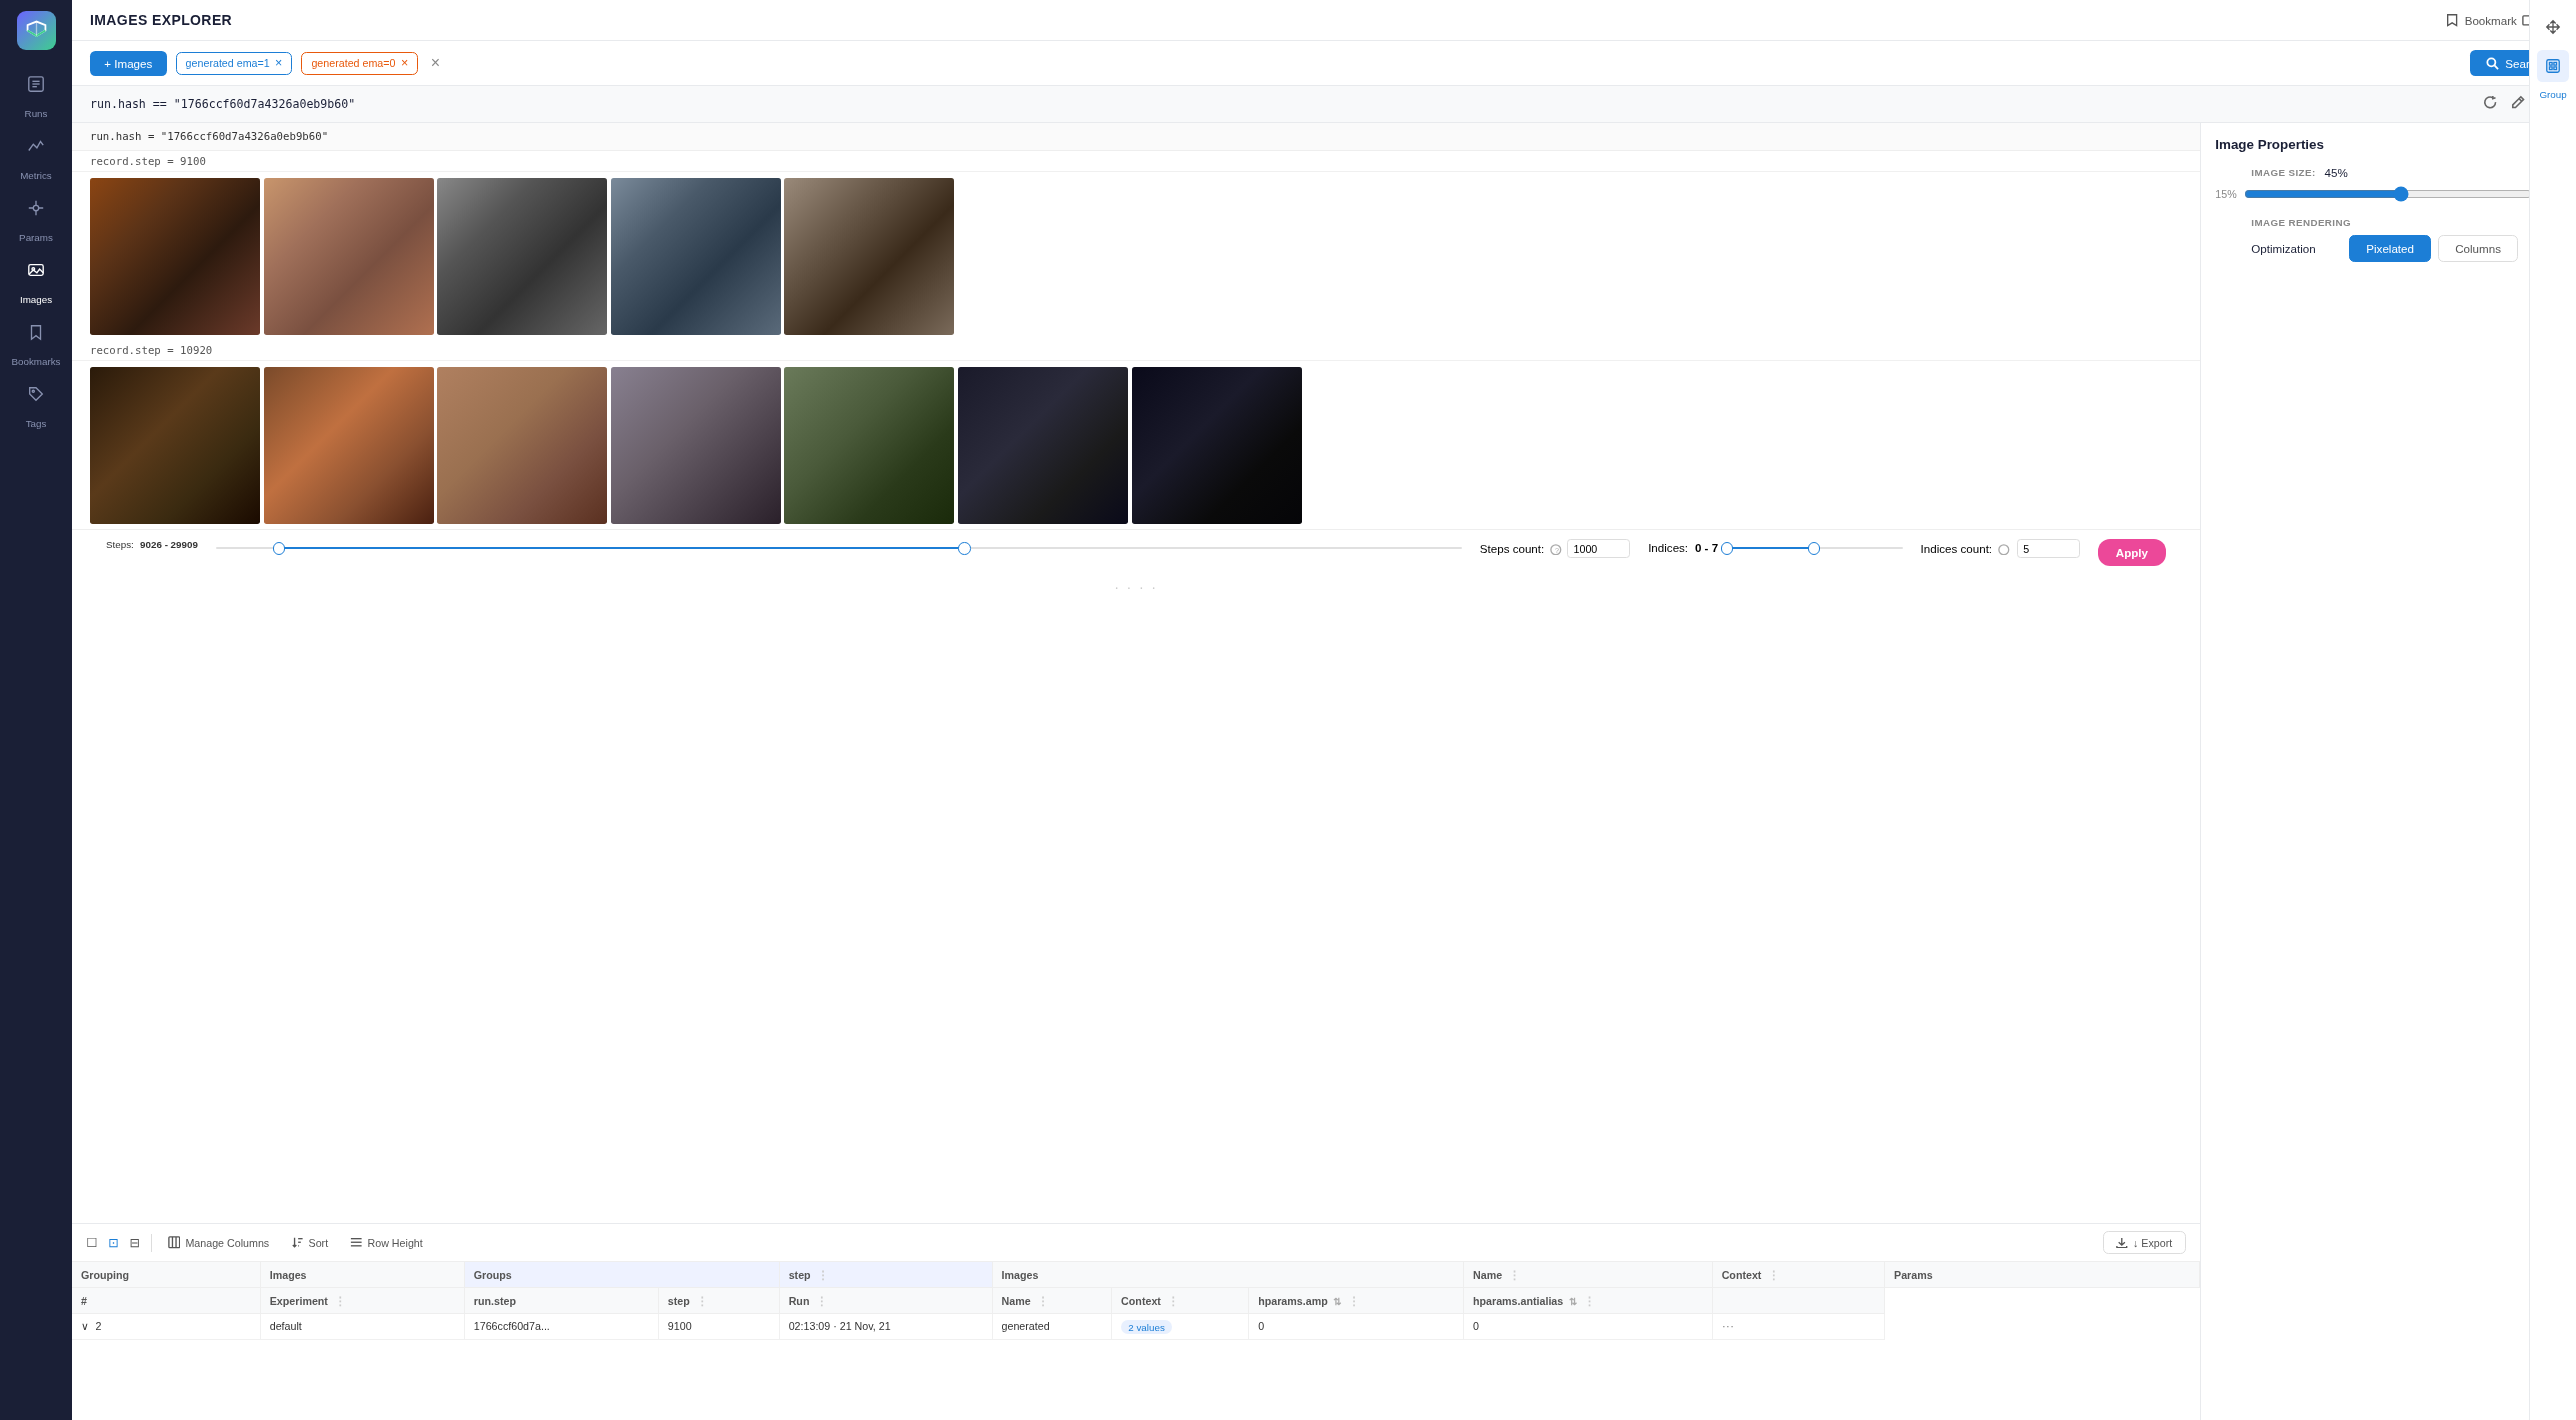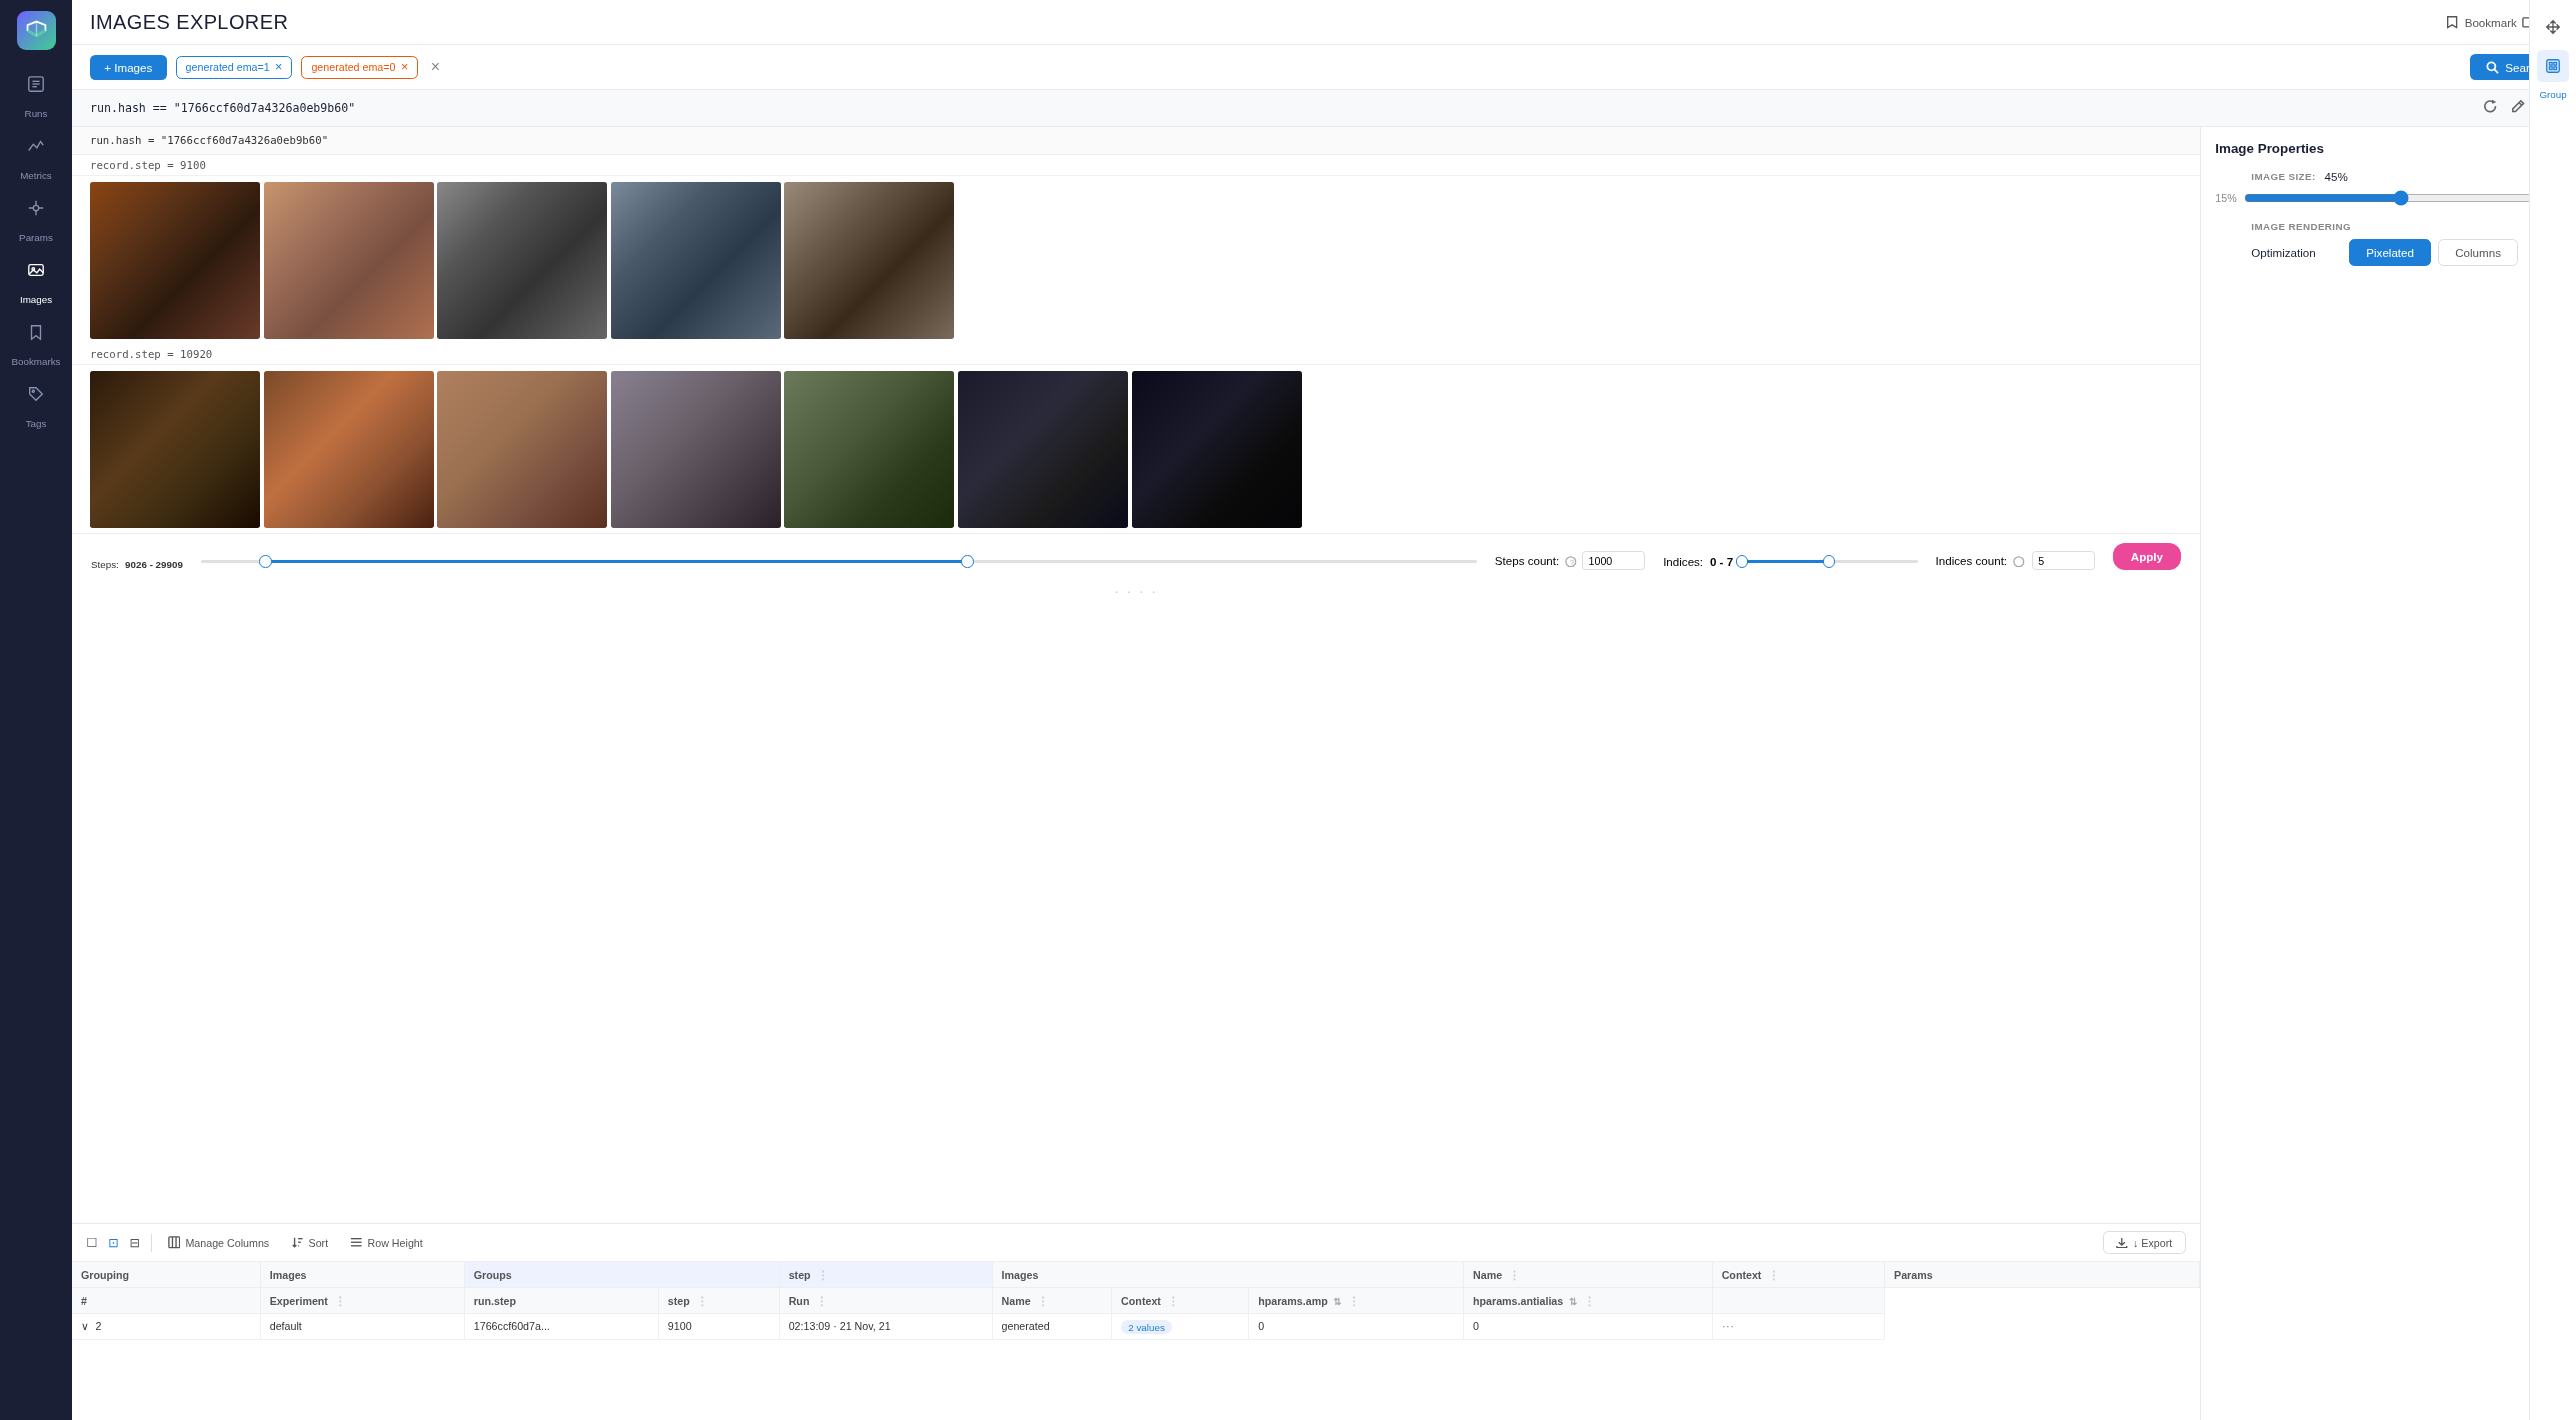--- a/index.html
+++ b/index.html
@@ -41,21 +41,21 @@
       background: #fff;
     }
 
     
     .header {
       display: flex; align-items: center; justify-content: space-between;
       padding: 10.7px 18px;
       border-bottom: 0.9px solid #e8eaed;
       background: #fff;
     }
-    .header-title { font-size: 20px; font-weight: 400; color: #1a1f36; letter-spacing: 0.4px; }
+    .header-title { font-size: 14px; font-weight: 700; color: #1a1f36; letter-spacing: 0.4px; }
     .header-right { display: flex; align-items: center; gap: 10.7px; }
     .bookmark-btn { display: flex; align-items: center; gap: 5.4px; color: #555; font-size: 11.6px; cursor: pointer; }
 
     
     .toolbar {
       display: flex; align-items: center; gap: 9px;
       padding: 9px 18px;
       border-bottom: 0.9px solid #e8eaed;
       background: #fff;
     }
@@ -134,24 +134,24 @@
     .img-thumb {
       width: 170px; height: 157px;
       object-fit: cover;
       border-radius: 2.7px;
       background: #ccc;
       flex-shrink: 0;
     }
 
     
     .slider-area {
-      padding: 9px 19px;
+      padding: 9px 34px;
       background: #fff;
       border-top: 0.9px solid #eee;
-      display: flex; align-items: flex-end; gap: 18px;
+      display: flex; align-items: flex-start; gap: 18px;
     }
     .slider-wrap { flex: 1; position: relative; }
     .steps-info { font-size: 9.8px; color: #333; white-space: nowrap; }
     .count-input {
       border: 0.9px solid #ddd; border-radius: 3.6px;
       padding: 2.7px 5.4px; font-size: 10.7px; width: 63px;
     }
 
     
     .properties-panel {

